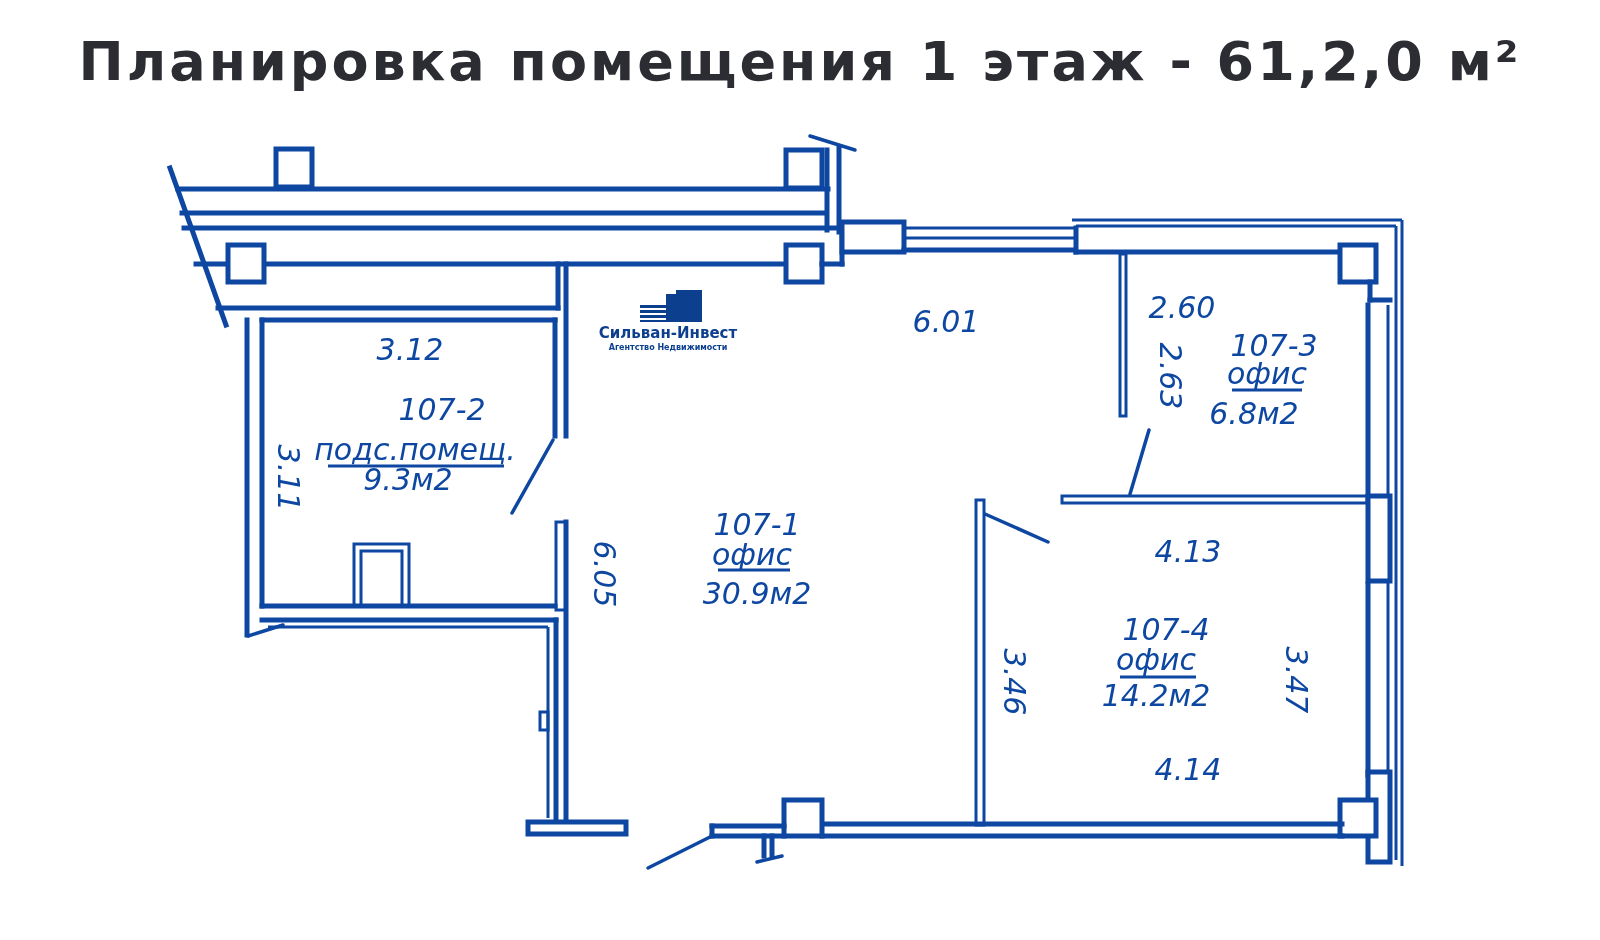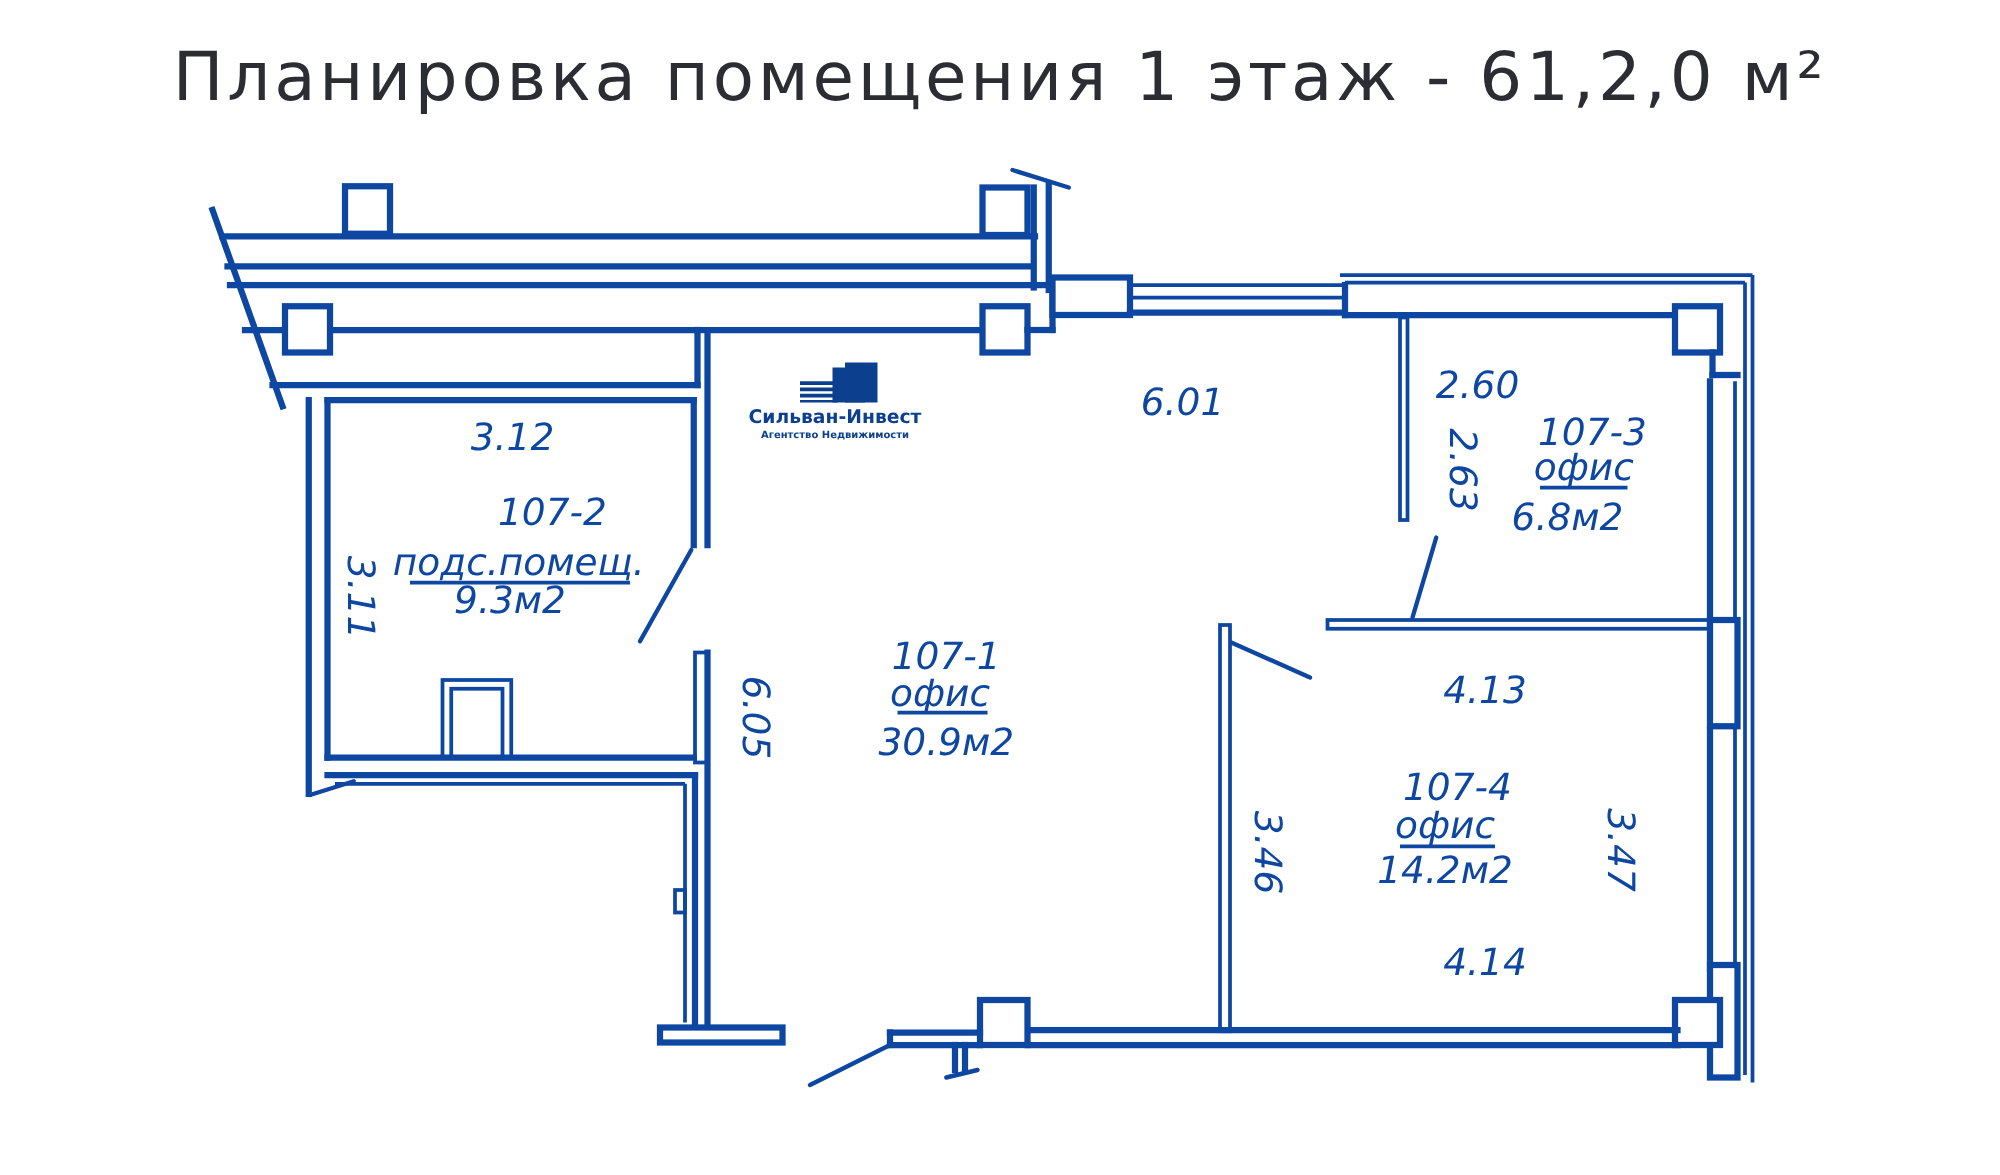--- a/index.html
+++ b/index.html
@@ -1,19 +1,19 @@
 <!DOCTYPE html>
 <html><head>
 <meta charset="utf-8">
 <style>
   html, body { margin: 0; padding: 0; background: #ffffff; }
   body { width: 1600px; height: 940px; position: relative; overflow: hidden; font-family: "DejaVu Sans", sans-serif; }
   .title {
     position: absolute; left: 0; top: 30px; width: 1600px; text-align: center;
-    font-family: "DejaVu Sans", sans-serif; font-weight: normal; font-size: 54px;
+    font-family: "DejaVu Sans", sans-serif; font-weight: bold; font-size: 54px;
     letter-spacing: 3px; color: #2b2d33;
   }
   .plan { position: absolute; left: 0; top: 0; width: 1600px; height: 940px; }
   .wall { fill: none; stroke: #0d47a1; stroke-width: 5; stroke-linejoin: miter; stroke-linecap: square; }
   .wall-thin { fill: none; stroke: #0d47a1; stroke-width: 3; }
   .wall-fill { fill: #ffffff; stroke: #0d47a1; stroke-width: 5; }
   .door { stroke: #0d47a1; stroke-width: 3.5; fill: none; stroke-linecap: round; }
   .lbl { font-family: "DejaVu Sans", sans-serif; font-style: italic; fill: #0d47a1; font-size: 30px; }
   .logo-name { font-family: "DejaVu Sans", sans-serif; font-weight: bold; fill: #0d3f8f; font-size: 15px; }
   .logo-sub { font-family: "DejaVu Sans", sans-serif; font-weight: bold; fill: #0d3f8f; font-size: 8px; }

